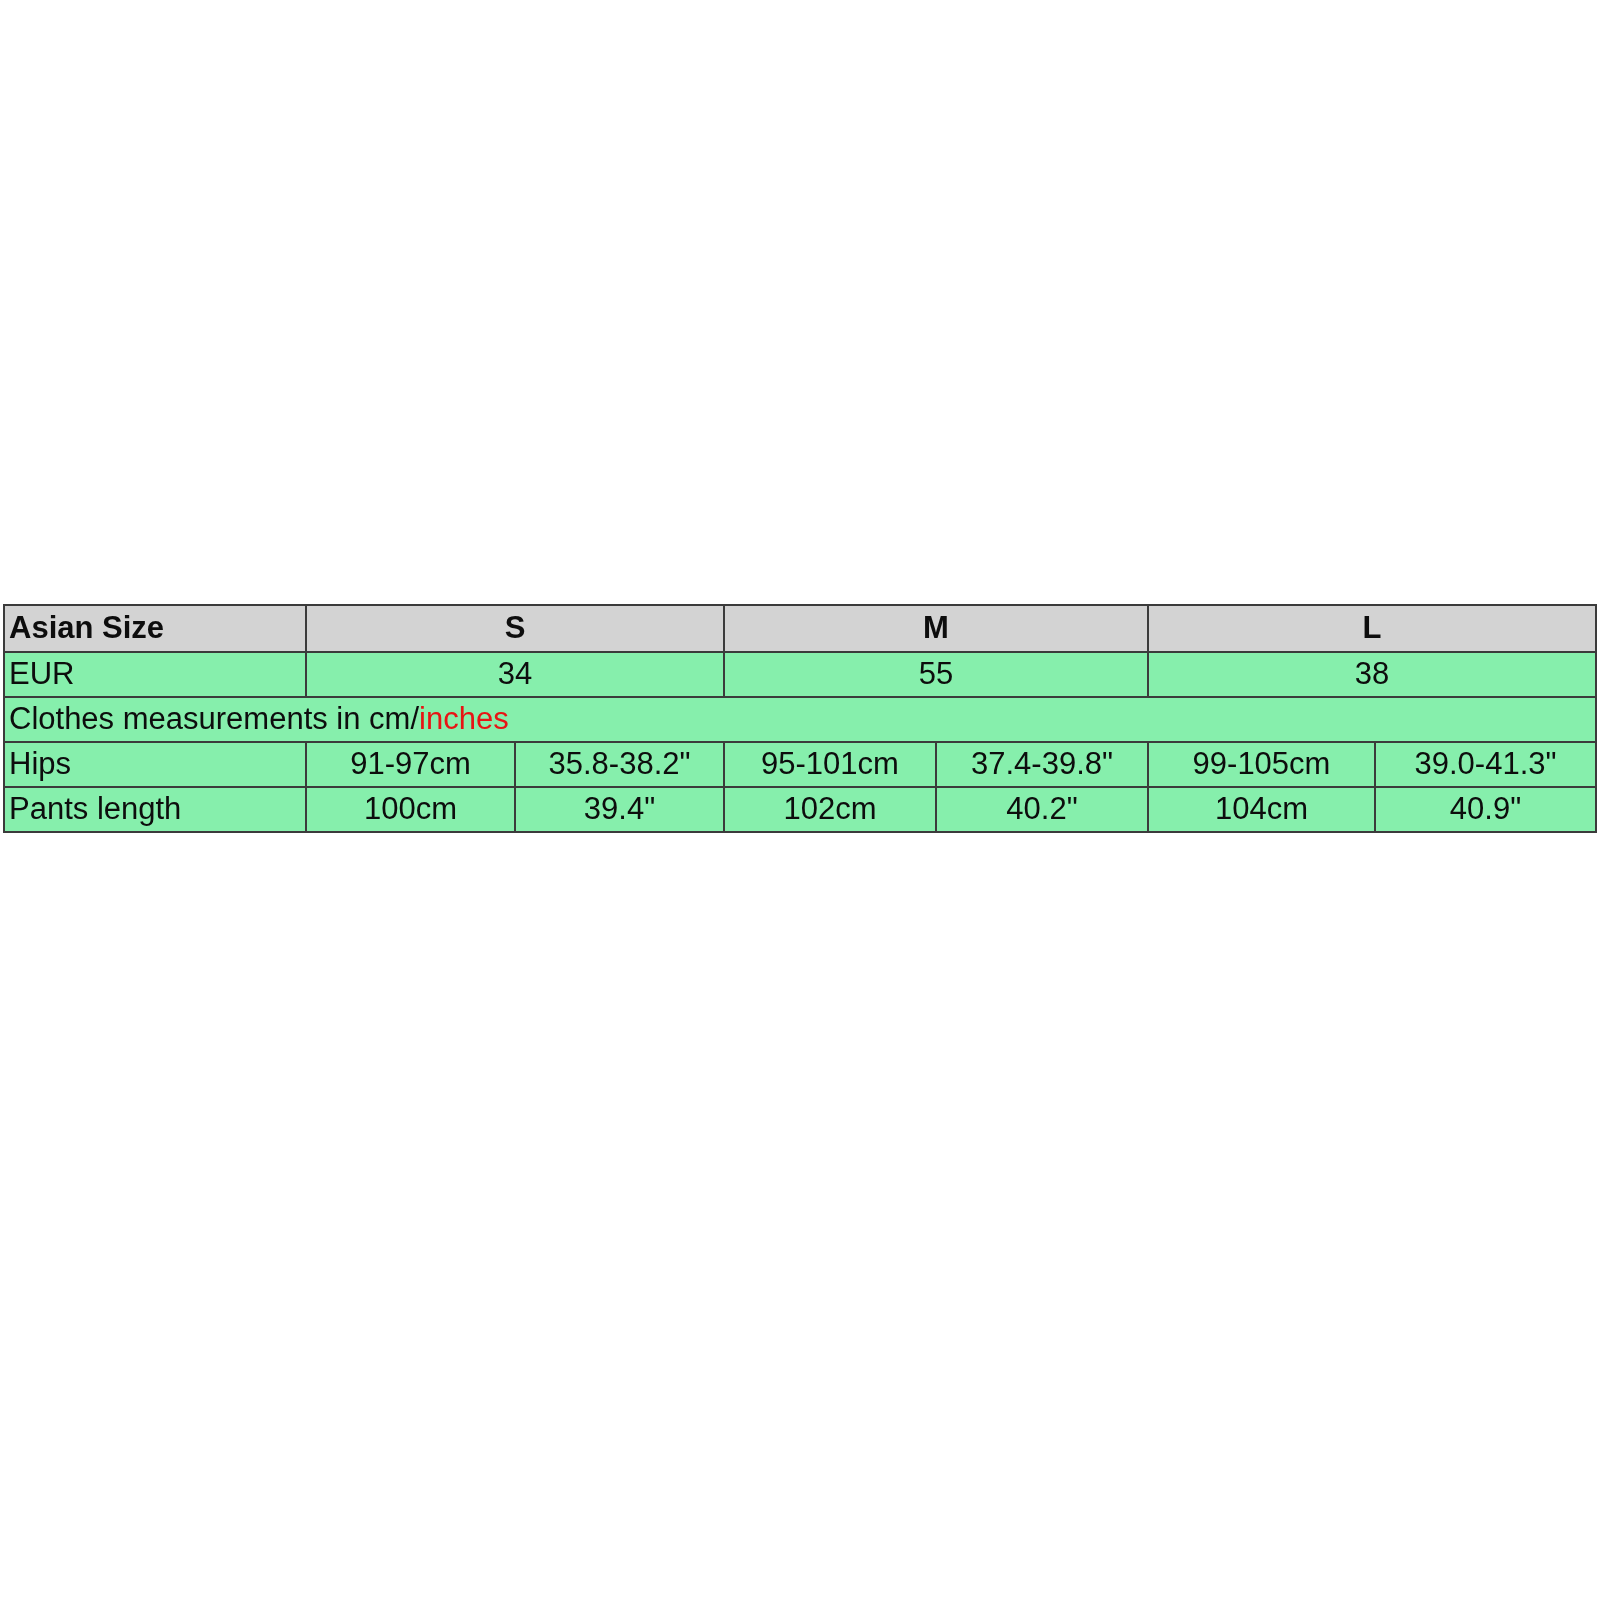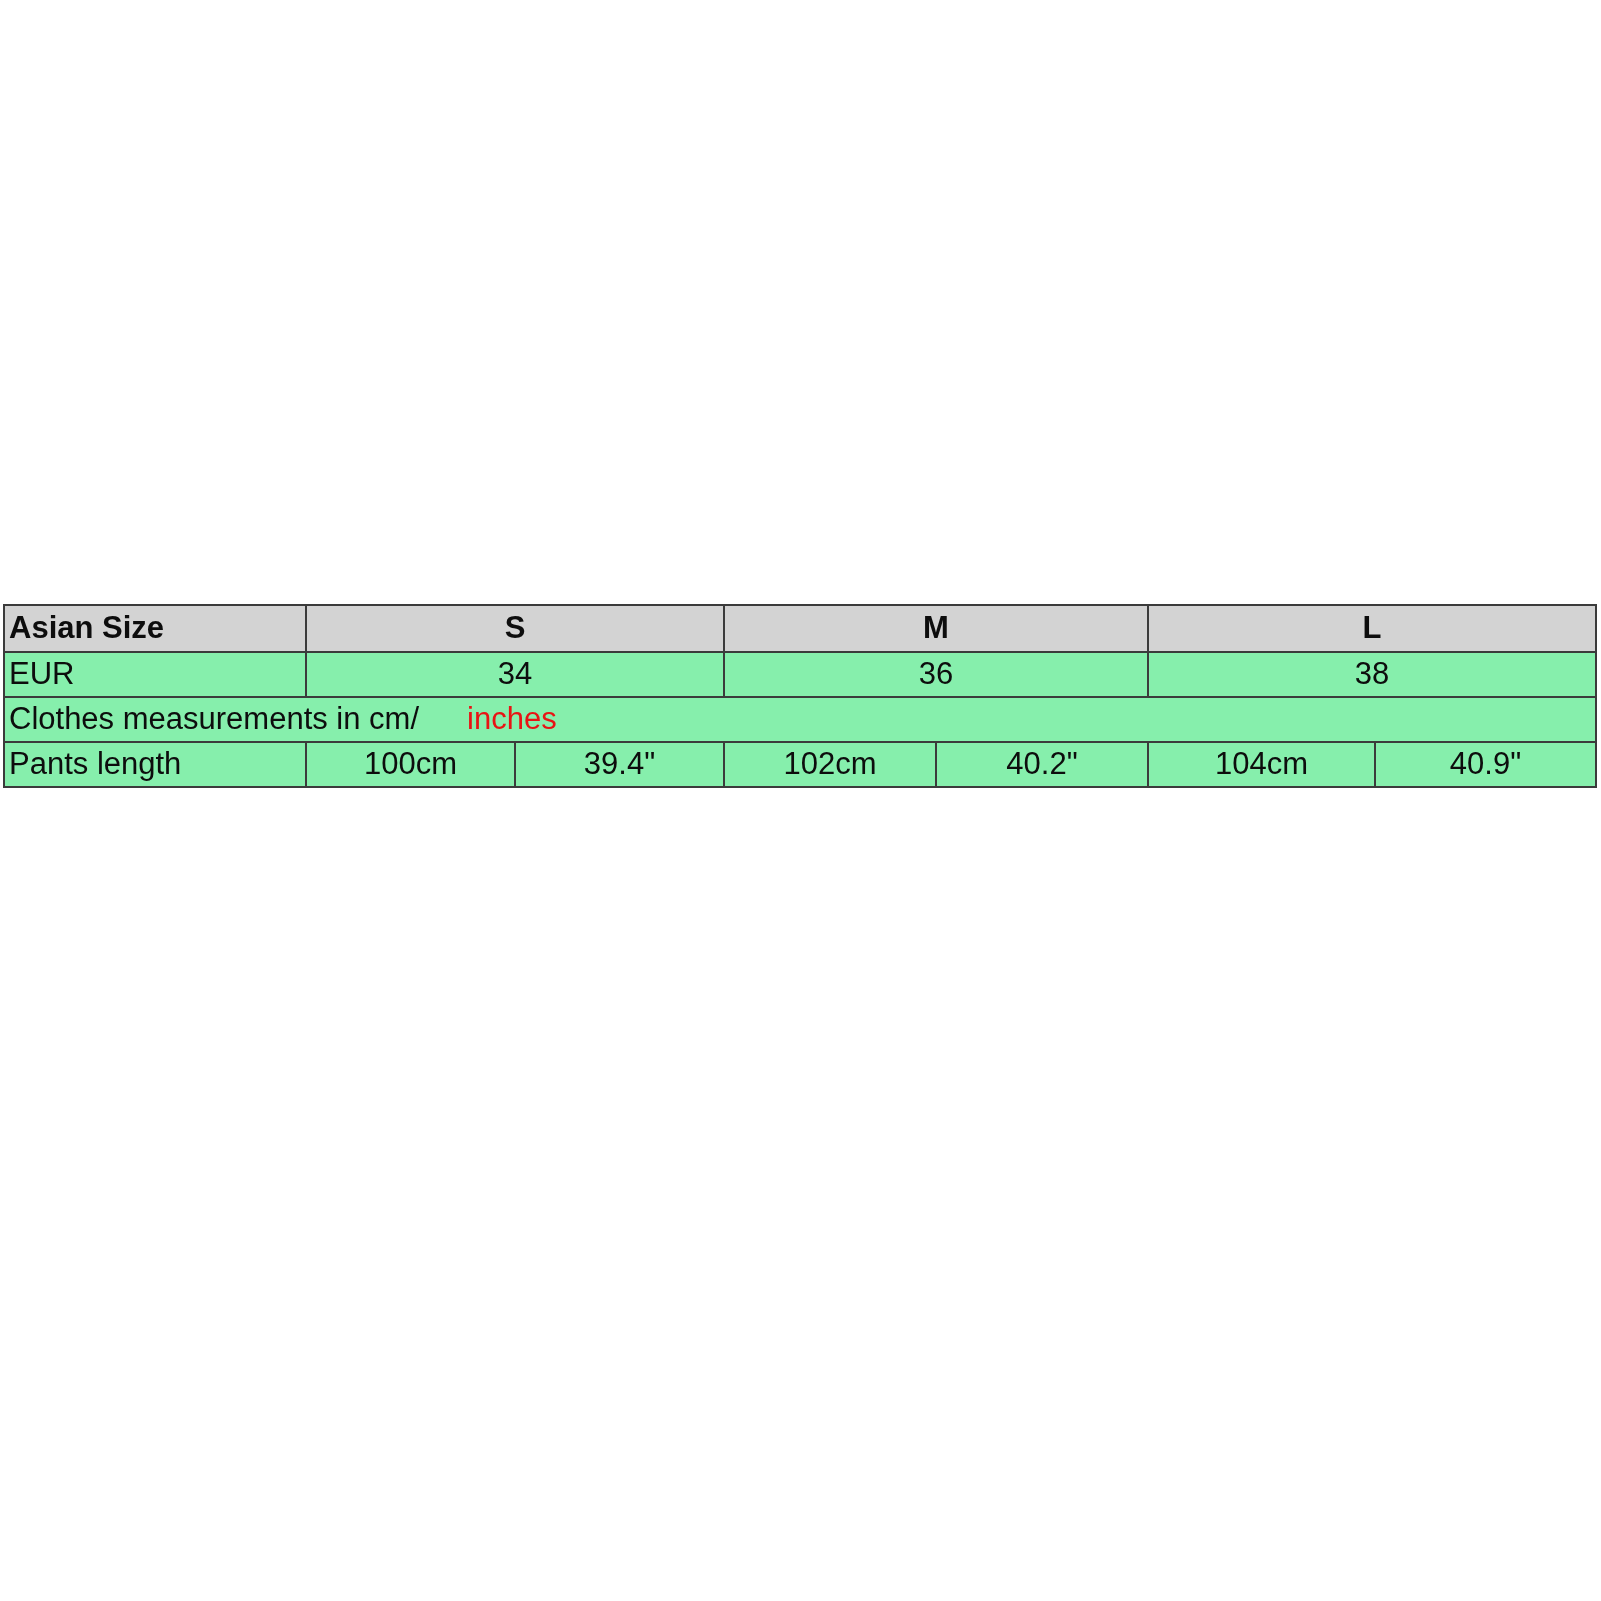--- a/index.html
+++ b/index.html
@@ -34,21 +34,21 @@
     color:var(--text);
     background:#86efac;
   }
   .size-chart tr.header-row th{
     background:var(--header-bg);
     font-weight:bold;
     height:45px;
   }
   .label-cell{font-weight:bold;text-align:left;padding-left:7px;}
   .center{text-align:center;}
-  .red{color:var(--red);margin-left:48px;}
+  .red{color:var(--red);}
   .section-cell{font-weight:bold;text-align:left;padding-left:7px;}
 </style>
 </head>
 <body>
 
 <div class="canvas">
   <table class="size-chart">
     <colgroup>
       <col style="width:302px">
       <col style="width:209px">
@@ -63,34 +63,43 @@
         <tr class="header-row">
       <th class="label-cell">Asian Size</th>
       <th colspan="2" class="center">S</th>
       <th colspan="2" class="center">M</th>
       <th colspan="2" class="center">L</th>
     </tr>
 
     <tr>
       <td class="label-cell">EUR</td>
       <td colspan="2" class="center">34</td>
-      <td colspan="2" class="center">36</td>
+      <td colspan="2" class="center">55</td>
       <td colspan="2" class="center">38</td>
     </tr>
 
 
 
 
     <tr>
       <td colspan="7" class="section-cell">
         <span>Clothes measurements in cm/</span><span class="red">inches</span>
       </td>
     </tr>
 
 
+    <tr>
+      <td class="label-cell">Hips</td>
+      <td class="center">91-97cm</td>
+      <td class="center red">35.8-38.2"</td>
+      <td class="center">95-101cm</td>
+      <td class="center red">37.4-39.8"</td>
+      <td class="center">99-105cm</td>
+      <td class="center red">39.0-41.3"</td>
+    </tr>
 
     <tr>
       <td class="label-cell">Pants length</td>
       <td class="center">100cm</td>
       <td class="center red">39.4"</td>
       <td class="center">102cm</td>
       <td class="center red">40.2"</td>
       <td class="center">104cm</td>
       <td class="center red">40.9"</td>
     </tr>

